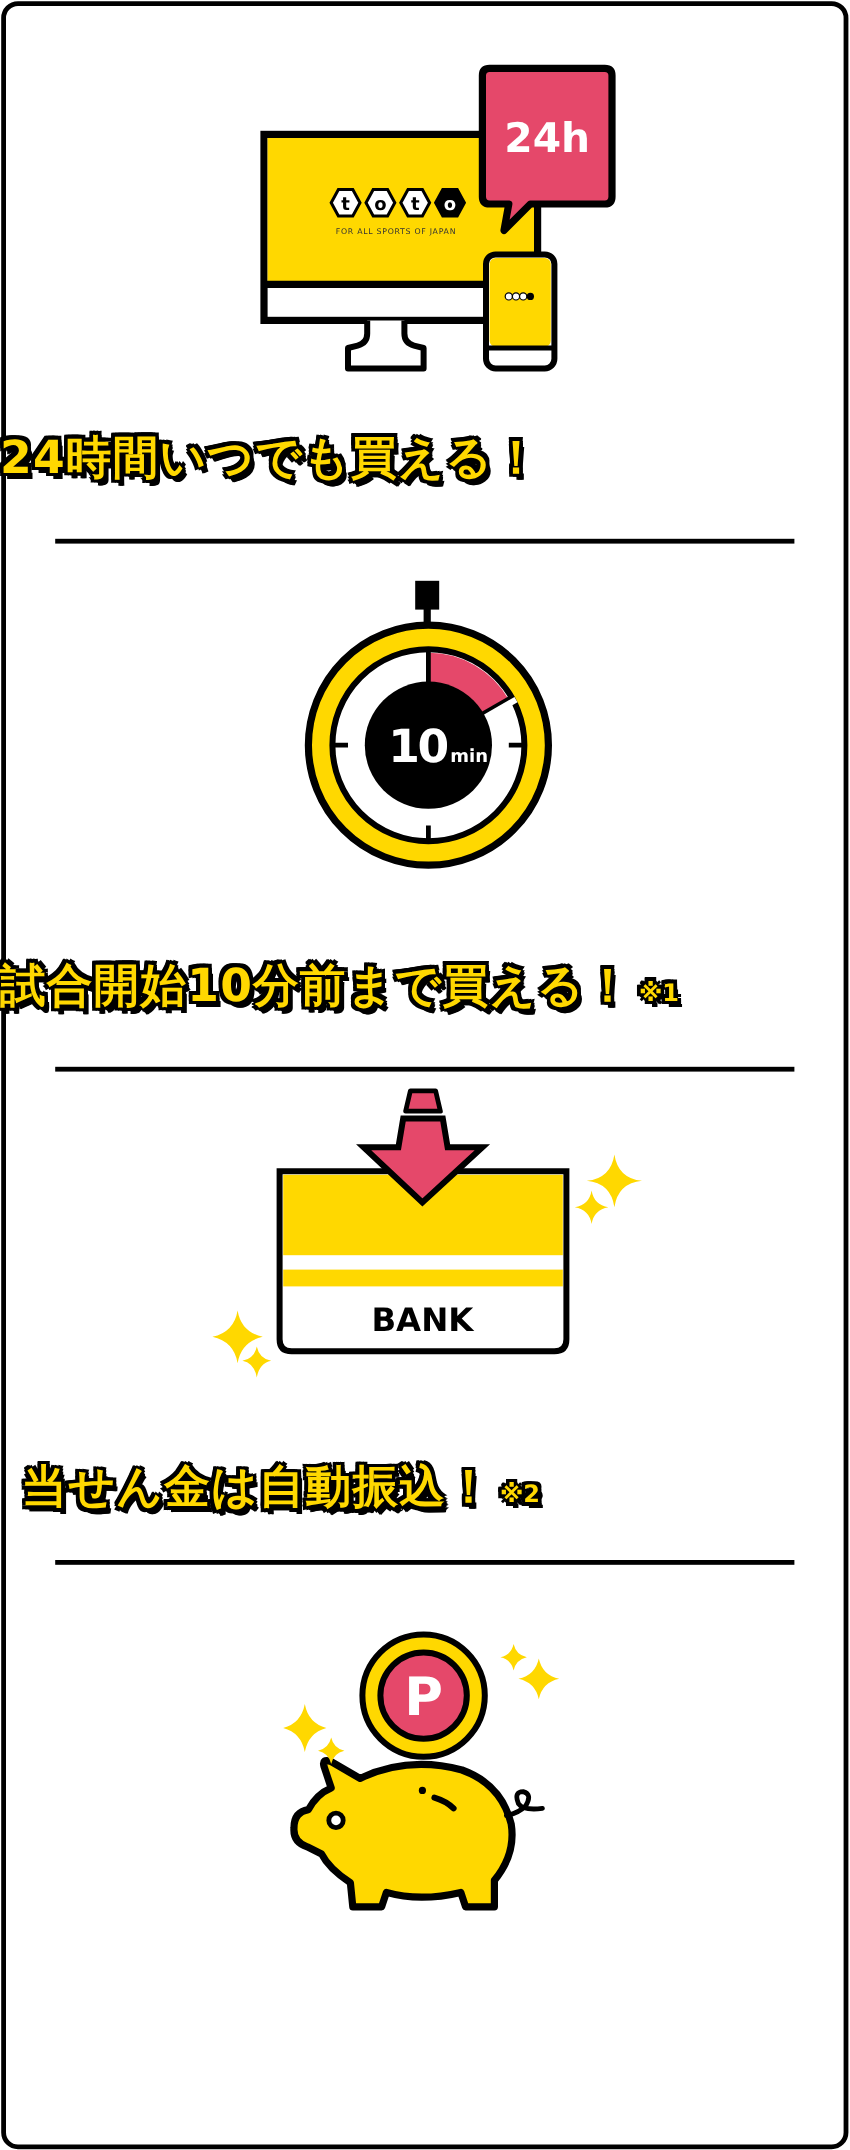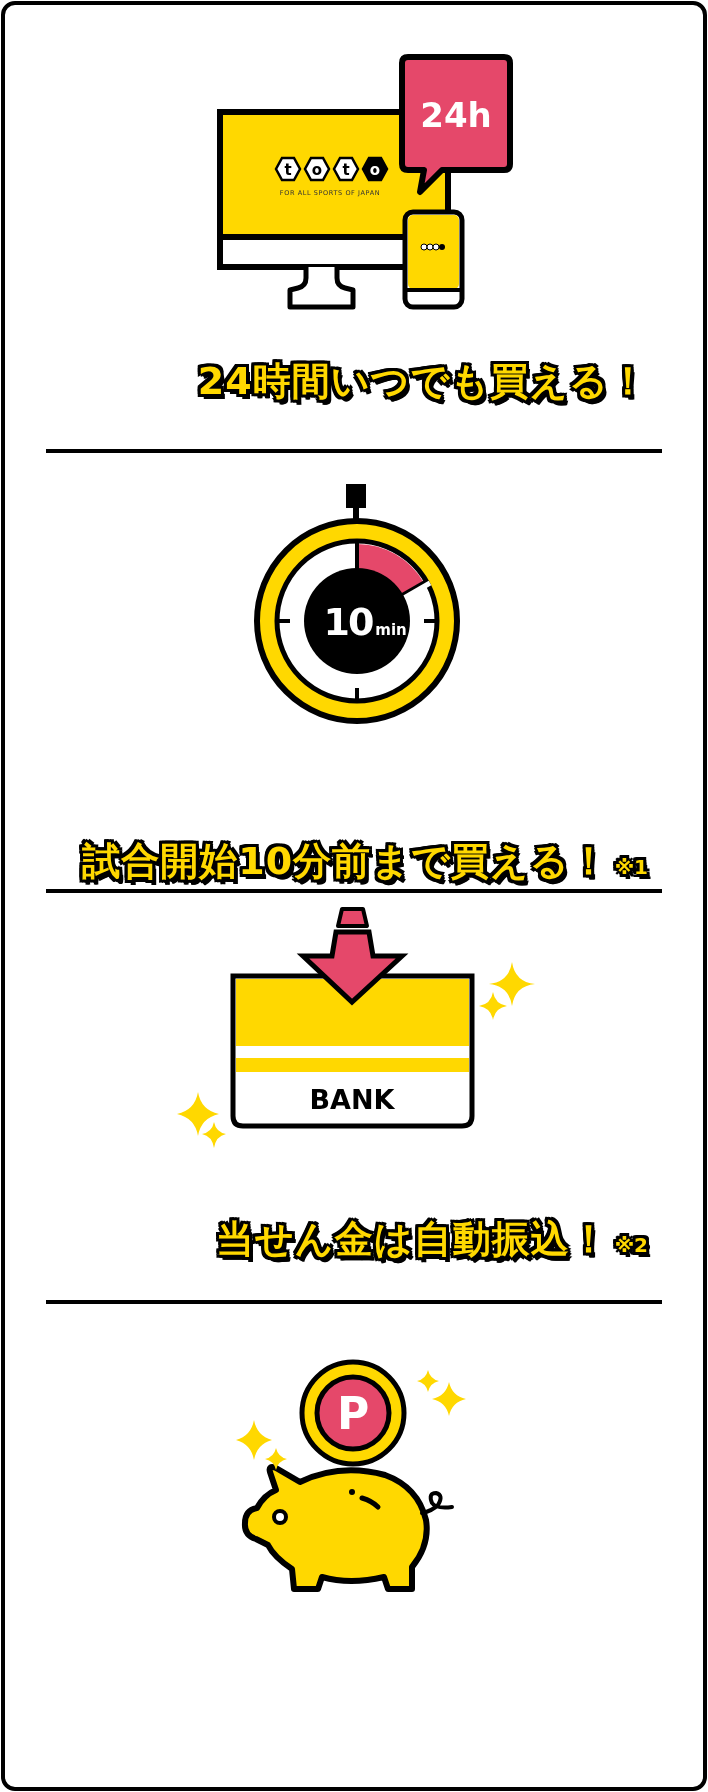--- a/index.html
+++ b/index.html
@@ -2,21 +2,21 @@
 <html><head>
 <meta charset="utf-8">
 <style>
   html, body { margin: 0; padding: 0; background: #ffffff; }
   body { width: 708px; height: 1792px; position: relative; overflow: hidden;
          font-family: "DejaVu Sans", sans-serif; }
   .card { position: absolute; left: 1px; top: 1px; width: 698px; height: 1782px;
           border: 4px solid #000; border-radius: 14px; background: #fff; }
   .abs { position: absolute; }
   .divider { position: absolute; left: 46px; width: 616px; height: 4px; background: #000; }
-  .title { position: absolute; left: 0; width: 648px; text-align: right;
+  .title { position: absolute; left: 0; width: 648px; text-align: left;
            font-family: "DejaVu Sans", sans-serif; font-weight: bold;
            font-size: 38px; line-height: 48px; color: #FFD800; letter-spacing: 1px;
            -webkit-text-stroke: 0;
            text-shadow:
              -3px -3px 0 #000, 3px -3px 0 #000, -3px 3px 0 #000, 3px 3px 0 #000,
              0 -3px 0 #000, 0 3px 0 #000, -3px 0 0 #000, 3px 0 0 #000,
              -2px -3px 0 #000, 2px 3px 0 #000, 3px 2px 0 #000, -3px -2px 0 #000,
              3px 5px 0 #000, 4px 5px 0 #000; }
   .title .note { font-size: 20px; letter-spacing: 0; margin-left: 6px; }
   svg { display: block; }
@@ -94,21 +94,21 @@
     <line x1="27" y1="142" x2="40" y2="142" stroke="#000" stroke-width="4"></line>
     <line x1="174" y1="142" x2="187" y2="142" stroke="#000" stroke-width="4"></line>
     <line x1="107" y1="209" x2="107" y2="222" stroke="#000" stroke-width="4"></line>
 
     <circle cx="107" cy="142" r="53" fill="#000"></circle>
     <text x="98" y="156" text-anchor="middle" font-family="DejaVu Sans, sans-serif" font-weight="bold" font-size="38" fill="#fff" letter-spacing="-2">10</text>
     <text x="141" y="156" text-anchor="middle" font-family="DejaVu Sans, sans-serif" font-weight="bold" font-size="15" fill="#fff">min</text>
   </svg>
 </div>
 
-<div class="title" style="top:837px;">
+<div class="title" style="top:797px;">
   <span>試合開始10分前まで買える！</span><span class="note">※1</span>
 </div>
 
 <div class="divider" style="top:889px;"></div>
 
 <div class="abs" style="left:170px; top:904px; width:370px; height:260px;">
   <svg width="370" height="260" viewBox="0 0 370 260">
 
     <g>
       <path d="M63 72 L302 72 L302 212 Q302 222 292 222 L73 222 Q63 222 63 212 Z" fill="#fff" stroke="#000" stroke-width="5"></path>
@@ -124,21 +124,21 @@
 
     <g fill="#FFD800">
       <path d="M342 58 Q345 78 365 80 Q345 82 342 102 Q339 82 319 80 Q339 78 342 58 Z"></path>
       <path d="M323 88 Q325 100 337 102 Q325 104 323 116 Q321 104 309 102 Q321 100 323 88 Z"></path>
       <path d="M28 188 Q31 206 49 210 Q31 214 28 232 Q25 214 7 210 Q25 206 28 188 Z"></path>
       <path d="M44 218 Q46 228 56 230 Q46 232 44 244 Q42 232 32 230 Q42 228 44 218 Z"></path>
     </g>
   </svg>
 </div>
 
-<div class="title" style="top:1215px;">
+<div class="title" style="top:1215px;padding-left:18px;">
   <span>当せん金は自動振込！</span><span class="note">※2</span>
 </div>
 
 <div class="divider" style="top:1300px;"></div>
 
 <div class="abs" style="left:230px; top:1345px; width:240px; height:260px;">
   <svg width="240" height="260" viewBox="0 0 240 260">
 
     <g>
       <circle cx="123" cy="68" r="51" fill="#FFD800" stroke="#000" stroke-width="5"></circle>

